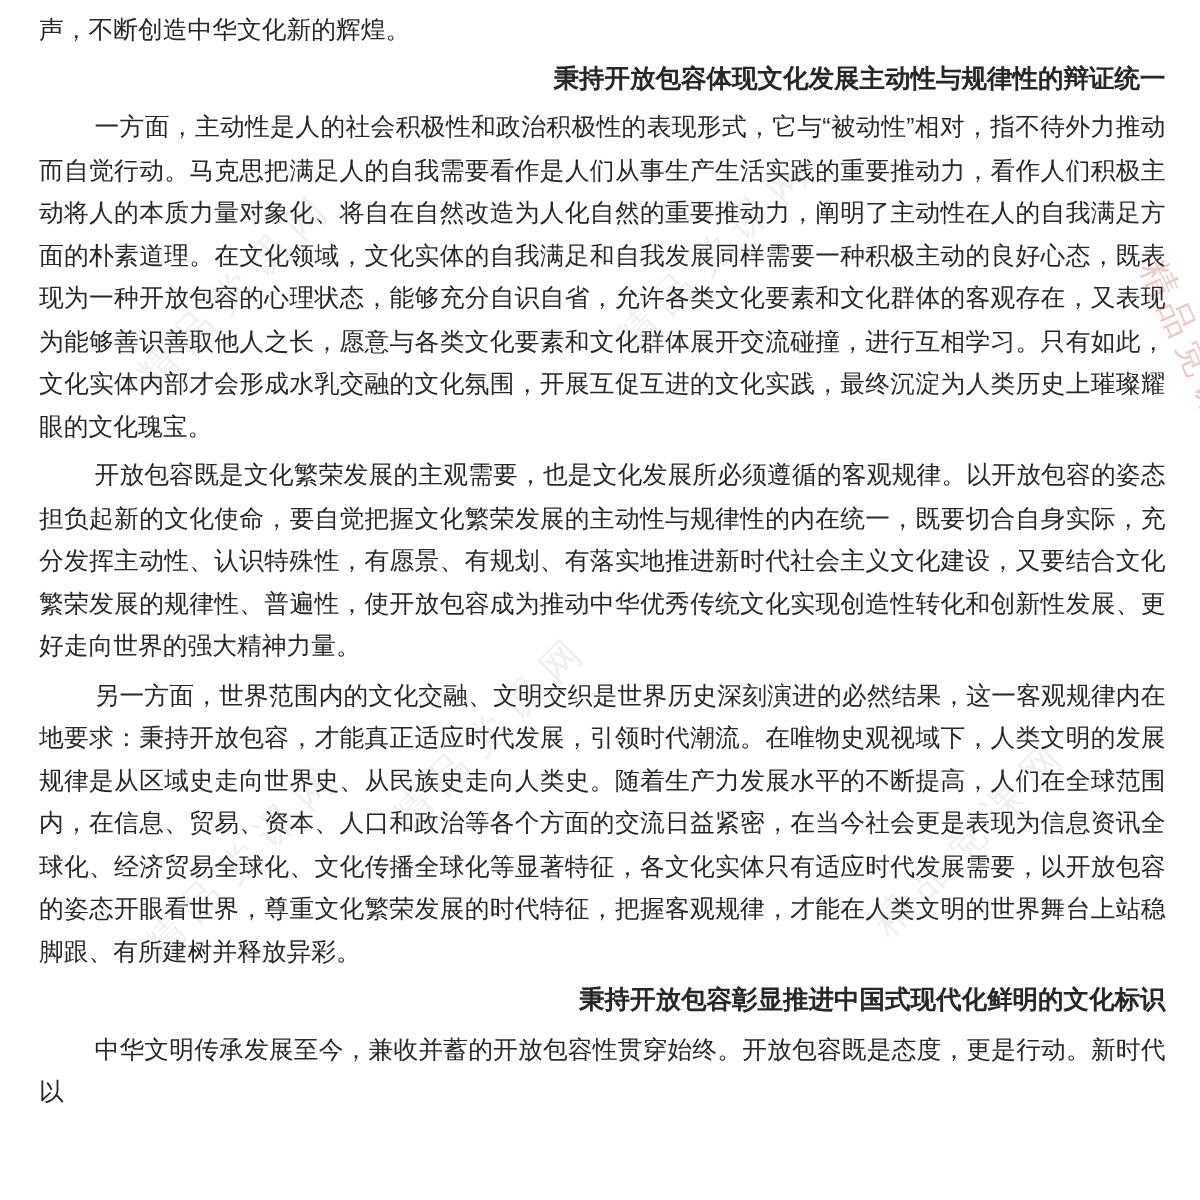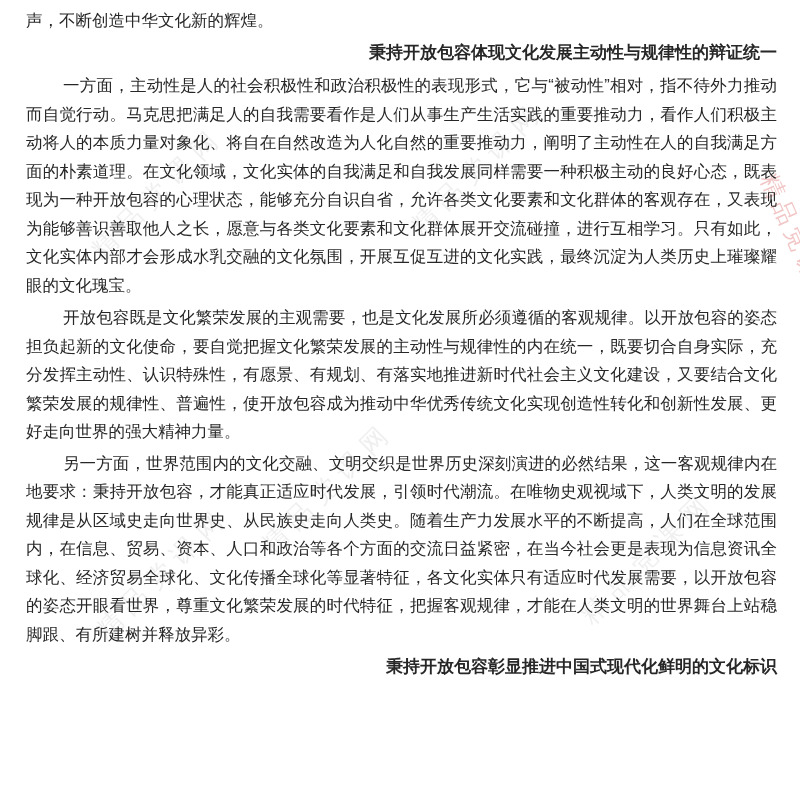--- a/index.html
+++ b/index.html
@@ -73,15 +73,16 @@
     <h2 class="doc-heading mt-heading1">秉持开放包容体现文化发展主动性与规律性的辩证统一</h2>
 
     <p class="para mt-para">一方面，主动性是人的社会积极性和政治积极性的表现形式，它与“被动性”相对，指不待外力推动而自觉行动。马克思把满足人的自我需要看作是人们从事生产生活实践的重要推动力，看作人们积极主动将人的本质力量对象化、将自在自然改造为人化自然的重要推动力，阐明了主动性在人的自我满足方面的朴素道理。在文化领域，文化实体的自我满足和自我发展同样需要一种积极主动的良好心态，既表现为一种开放包容的心理状态，能够充分自识自省，允许各类文化要素和文化群体的客观存在，又表现为能够善识善取他人之长，愿意与各类文化要素和文化群体展开交流碰撞，进行互相学习。只有如此，文化实体内部才会形成水乳交融的文化氛围，开展互促互进的文化实践，最终沉淀为人类历史上璀璨耀眼的文化瑰宝。</p>
 
     <p class="para mt-para">开放包容既是文化繁荣发展的主观需要，也是文化发展所必须遵循的客观规律。以开放包容的姿态担负起新的文化使命，要自觉把握文化繁荣发展的主动性与规律性的内在统一，既要切合自身实际，充分发挥主动性、认识特殊性，有愿景、有规划、有落实地推进新时代社会主义文化建设，又要结合文化繁荣发展的规律性、普遍性，使开放包容成为推动中华优秀传统文化实现创造性转化和创新性发展、更好走向世界的强大精神力量。</p>
 
     <p class="para mt-para3">另一方面，世界范围内的文化交融、文明交织是世界历史深刻演进的必然结果，这一客观规律内在地要求：秉持开放包容，才能真正适应时代发展，引领时代潮流。在唯物史观视域下，人类文明的发展规律是从区域史走向世界史、从民族史走向人类史。随着生产力发展水平的不断提高，人们在全球范围内，在信息、贸易、资本、人口和政治等各个方面的交流日益紧密，在当今社会更是表现为信息资讯全球化、经济贸易全球化、文化传播全球化等显著特征，各文化实体只有适应时代发展需要，以开放包容的姿态开眼看世界，尊重文化繁荣发展的时代特征，把握客观规律，才能在人类文明的世界舞台上站稳脚跟、有所建树并释放异彩。</p>
 
     <h2 class="doc-heading mt-heading2">秉持开放包容彰显推进中国式现代化鲜明的文化标识</h2>
 
+    <p class="para mt-last">中华文明传承发展至今，兼收并蓄的开放包容性贯穿始终。开放包容既是态度，更是行动。新时代以</p>
 
   </div>
 </div>
 
 </body></html>

